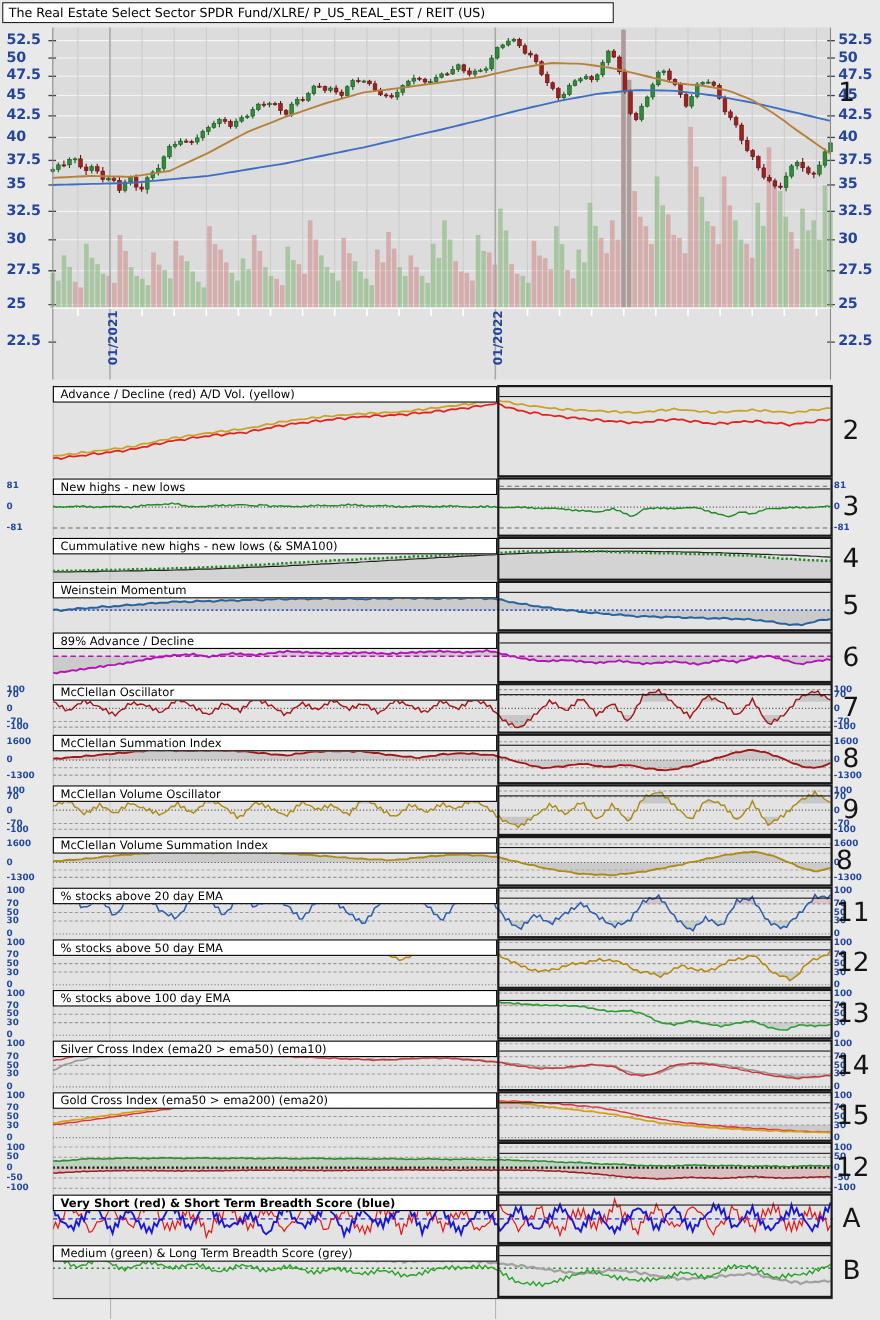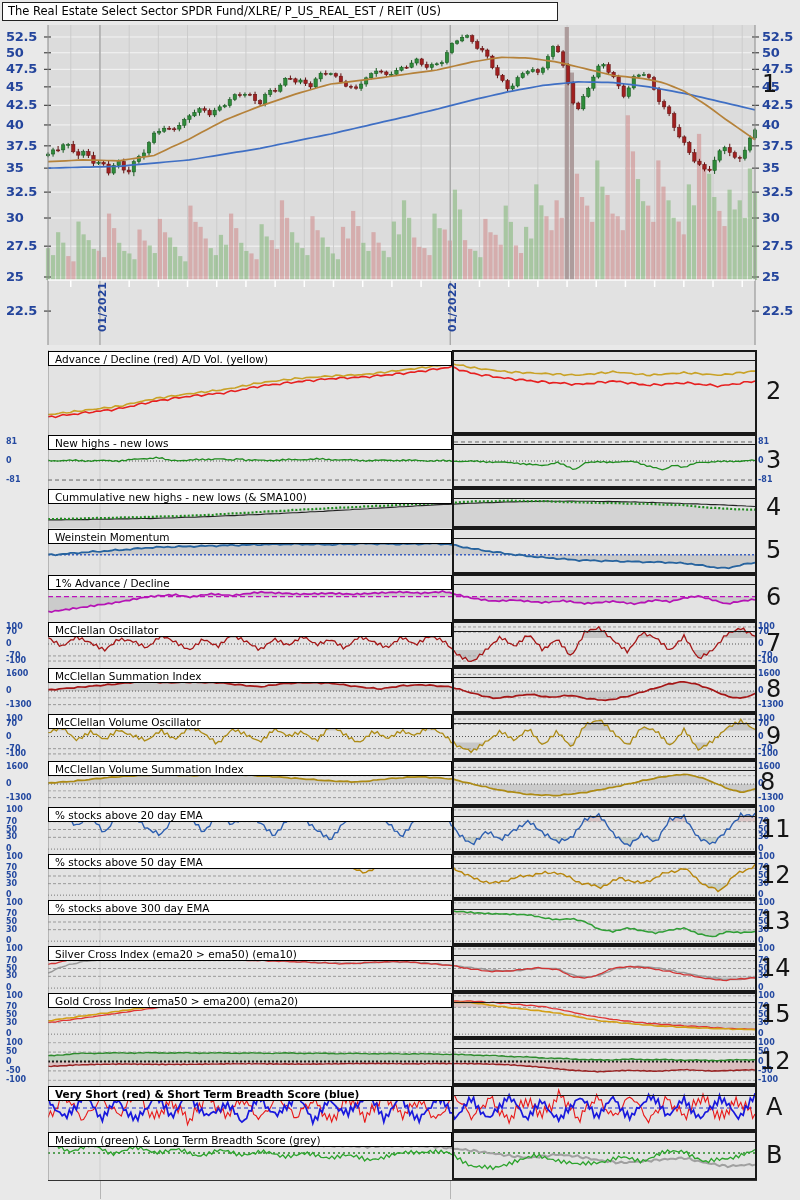--- a/index.html
+++ b/index.html
@@ -605,21 +605,21 @@
       </div>
       <div class="panel" style="top: 574px; width: 709px; height: 47px;">
         <svg width="709" height="47">
           <rect x="0" y="0" width="709" height="47" fill="#e3e3e3"></rect>
           <line x1="52" y1="0" x2="52" y2="47" stroke="#cdcdcd"></line>
           <path d="M0.0 37.4L3.6 38.2L7.1 36.6L10.7 36.9L14.2 36.2L17.8 35.2L21.3 35.8L24.9 34.0L28.4 34.7L32.0 33.5L35.5 33.0L39.1 33.2L42.6 31.5L46.2 32.3L49.7 30.7L53.3 30.7L56.8 30.4L60.4 29.1L63.9 29.8L67.5 28.0L71.1 28.4L74.6 27.3L78.2 26.4L81.7 26.6L85.3 24.7L88.8 25.3L92.4 23.8L95.9 23.5L99.5 23.5L103.0 22.0L106.6 22.8L110.1 21.3L113.7 21.9L117.2 21.5L120.8 20.7L124.3 21.5L127.9 20.1L131.5 21.9L135.0 21.8L138.6 22.4L142.1 23.5L145.7 21.8L149.2 22.5L152.8 20.9L156.3 21.0L159.9 20.6L163.4 19.4L167.0 20.9L170.5 19.9L174.1 21.2L177.6 21.0L181.2 21.0L184.7 22.0L188.3 20.3L191.8 21.1L195.4 19.8L199.0 19.7L202.5 19.6L206.1 18.2L209.6 19.1L213.2 17.6L216.7 18.6L220.3 18.6L223.8 18.3L227.4 19.5L230.9 18.4L234.5 19.7L238.0 19.2L241.6 19.4L245.1 20.3L248.7 19.3L252.2 20.7L255.8 19.7L259.4 20.1L262.9 20.2L266.5 19.2L270.0 20.3L273.6 18.9L277.1 19.8L280.7 19.2L284.2 18.9L287.8 20.0L291.3 19.0L294.9 20.4L298.4 19.7L302.0 20.2L305.5 20.7L309.1 19.5L312.6 20.6L316.2 19.2L319.7 19.8L323.3 19.4L326.9 18.7L330.4 19.6L334.0 18.2L337.5 19.2L341.1 18.3L344.6 18.2L348.2 18.7L351.7 17.4L355.3 18.7L358.8 17.9L362.4 18.6L365.9 19.0L369.5 18.4L373.0 19.9L376.6 18.5L380.1 19.2L383.7 18.5L387.3 17.9L390.8 18.5L394.4 16.9L397.9 18.5L401.5 18.4L405.0 19.6L408.6 20.8L412.1 20.7L415.7 22.8L419.2 22.5L422.8 24.1L426.3 24.6L429.9 24.6L433.4 26.2L437.0 25.4L440.5 27.0L444.1 26.9L447.6 26.9L451.2 27.4L454.8 26.1L458.3 27.2L461.9 25.9L465.4 26.2L469.0 26.5L472.5 26.1L476.1 27.6L479.6 26.6L483.2 28.0L486.7 27.9L490.3 27.9L493.8 29.1L497.4 27.7L500.9 28.7L504.5 27.5L508.0 27.5L511.6 27.5L515.2 26.2L518.7 27.8L522.3 27.0L525.8 28.3L529.4 28.6L532.9 28.5L536.5 30.0L540.0 28.6L543.6 29.5L547.1 28.6L550.7 28.3L554.2 28.7L557.8 27.3L561.3 28.3L564.9 27.0L568.4 27.8L572.0 28.4L575.5 28.0L579.1 29.7L582.7 28.8L586.2 30.3L589.8 29.3L593.3 28.4L596.9 28.6L600.4 26.7L604.0 27.3L607.5 25.8L611.1 26.3L614.6 27.2L618.2 26.7L621.7 28.4L625.3 26.4L628.8 26.2L632.4 25.1L635.9 23.6L639.5 24.2L643.1 22.4L646.6 23.1L650.2 22.0L653.7 22.8L657.3 24.5L660.8 24.3L664.4 26.5L667.9 26.4L671.5 28.0L675.0 29.1L678.6 29.3L682.1 29.9L685.7 27.9L689.2 28.2L692.8 27.1L696.3 26.4L699.9 26.9L703.4 25.2L707.0 26.0L707 22.6L0 22.6Z" fill="rgba(0,0,0,0.10)" stroke="none"></path>
           <line x1="0" y1="22.56" x2="709" y2="22.56" stroke="#bb11bb" stroke-width="1.2" stroke-dasharray="5,3"></line>
           <path d="M0.0 37.4L3.6 38.2L7.1 36.6L10.7 36.9L14.2 36.2L17.8 35.2L21.3 35.8L24.9 34.0L28.4 34.7L32.0 33.5L35.5 33.0L39.1 33.2L42.6 31.5L46.2 32.3L49.7 30.7L53.3 30.7L56.8 30.4L60.4 29.1L63.9 29.8L67.5 28.0L71.1 28.4L74.6 27.3L78.2 26.4L81.7 26.6L85.3 24.7L88.8 25.3L92.4 23.8L95.9 23.5L99.5 23.5L103.0 22.0L106.6 22.8L110.1 21.3L113.7 21.9L117.2 21.5L120.8 20.7L124.3 21.5L127.9 20.1L131.5 21.9L135.0 21.8L138.6 22.4L142.1 23.5L145.7 21.8L149.2 22.5L152.8 20.9L156.3 21.0L159.9 20.6L163.4 19.4L167.0 20.9L170.5 19.9L174.1 21.2L177.6 21.0L181.2 21.0L184.7 22.0L188.3 20.3L191.8 21.1L195.4 19.8L199.0 19.7L202.5 19.6L206.1 18.2L209.6 19.1L213.2 17.6L216.7 18.6L220.3 18.6L223.8 18.3L227.4 19.5L230.9 18.4L234.5 19.7L238.0 19.2L241.6 19.4L245.1 20.3L248.7 19.3L252.2 20.7L255.8 19.7L259.4 20.1L262.9 20.2L266.5 19.2L270.0 20.3L273.6 18.9L277.1 19.8L280.7 19.2L284.2 18.9L287.8 20.0L291.3 19.0L294.9 20.4L298.4 19.7L302.0 20.2L305.5 20.7L309.1 19.5L312.6 20.6L316.2 19.2L319.7 19.8L323.3 19.4L326.9 18.7L330.4 19.6L334.0 18.2L337.5 19.2L341.1 18.3L344.6 18.2L348.2 18.7L351.7 17.4L355.3 18.7L358.8 17.9L362.4 18.6L365.9 19.0L369.5 18.4L373.0 19.9L376.6 18.5L380.1 19.2L383.7 18.5L387.3 17.9L390.8 18.5L394.4 16.9L397.9 18.5L401.5 18.4L405.0 19.6L408.6 20.8L412.1 20.7L415.7 22.8L419.2 22.5L422.8 24.1L426.3 24.6L429.9 24.6L433.4 26.2L437.0 25.4L440.5 27.0L444.1 26.9L447.6 26.9L451.2 27.4L454.8 26.1L458.3 27.2L461.9 25.9L465.4 26.2L469.0 26.5L472.5 26.1L476.1 27.6L479.6 26.6L483.2 28.0L486.7 27.9L490.3 27.9L493.8 29.1L497.4 27.7L500.9 28.7L504.5 27.5L508.0 27.5L511.6 27.5L515.2 26.2L518.7 27.8L522.3 27.0L525.8 28.3L529.4 28.6L532.9 28.5L536.5 30.0L540.0 28.6L543.6 29.5L547.1 28.6L550.7 28.3L554.2 28.7L557.8 27.3L561.3 28.3L564.9 27.0L568.4 27.8L572.0 28.4L575.5 28.0L579.1 29.7L582.7 28.8L586.2 30.3L589.8 29.3L593.3 28.4L596.9 28.6L600.4 26.7L604.0 27.3L607.5 25.8L611.1 26.3L614.6 27.2L618.2 26.7L621.7 28.4L625.3 26.4L628.8 26.2L632.4 25.1L635.9 23.6L639.5 24.2L643.1 22.4L646.6 23.1L650.2 22.0L653.7 22.8L657.3 24.5L660.8 24.3L664.4 26.5L667.9 26.4L671.5 28.0L675.0 29.1L678.6 29.3L682.1 29.9L685.7 27.9L689.2 28.2L692.8 27.1L696.3 26.4L699.9 26.9L703.4 25.2L707.0 26.0" fill="none" stroke="#b513b5" stroke-width="1.7"></path>
           <line x1="0" y1="0" x2="0" y2="47" stroke="#8a8a8a"></line>
         </svg>
-        <div class="plabel">1% Advance / Decline</div>
+        <div class="plabel">89% Advance / Decline</div>
         <div class="rbox" style="height: 47px;">
           <div class="inner"></div>
         </div>
       </div>
       <div class="panel" style="top: 621px; width: 709px; height: 46px;">
         <svg width="709" height="46">
           <rect x="0" y="0" width="709" height="46" fill="#e3e3e3"></rect>
           <line x1="52" y1="0" x2="52" y2="46" stroke="#cdcdcd"></line>
           <path d="M0.0 16.8L2.8 17.0L5.7 17.0L8.5 17.0L11.4 17.0L14.2 17.0L17.0 17.0L19.9 17.0L22.7 17.0L25.6 17.0L28.4 14.3L31.2 17.0L34.1 16.9L36.9 17.0L39.8 17.0L42.6 17.0L45.4 17.0L48.3 17.0L51.1 17.0L53.9 17.0L56.8 17.0L59.6 17.0L62.5 17.0L65.3 17.0L68.1 17.0L71.0 17.0L73.8 17.0L76.7 17.0L79.5 17.0L82.3 17.0L85.2 17.0L88.0 17.0L90.9 17.0L93.7 17.0L96.5 17.0L99.4 17.0L102.2 17.0L105.1 17.0L107.9 17.0L110.7 17.0L113.6 13.1L116.4 17.0L119.3 16.7L122.1 17.0L124.9 17.0L127.8 17.0L130.6 17.0L133.4 17.0L136.3 17.0L139.1 17.0L142.0 17.0L144.8 17.0L147.6 17.0L150.5 17.0L153.3 17.0L156.2 17.0L159.0 17.0L161.8 17.0L164.7 17.0L167.5 17.0L170.4 17.0L173.2 17.0L176.0 17.0L178.9 17.0L181.7 15.7L184.6 14.9L187.4 14.3L190.2 17.0L193.1 16.6L195.9 17.0L198.8 17.0L201.6 17.0L204.4 17.0L207.3 17.0L210.1 17.0L213.0 17.0L215.8 17.0L218.6 17.0L221.5 17.0L224.3 17.0L227.1 17.0L230.0 17.0L232.8 17.0L235.7 17.0L238.5 17.0L241.3 17.0L244.2 17.0L247.0 17.0L249.9 17.0L252.7 14.9L255.5 17.0L258.4 16.6L261.2 17.0L264.1 17.0L266.9 17.0L269.7 17.0L272.6 17.0L275.4 17.0L278.3 17.0L281.1 17.0L283.9 17.0L286.8 17.0L289.6 17.0L292.5 17.0L295.3 17.0L298.1 17.0L301.0 17.0L303.8 17.0L306.7 17.0L309.5 17.0L312.3 14.3L315.2 17.0L318.0 16.9L320.8 17.0L323.7 17.0L326.5 17.0L329.4 17.0L332.2 17.0L335.0 17.0L337.9 17.0L340.7 17.0L343.6 17.0L346.4 17.0L349.2 17.0L352.1 15.5L354.9 17.0L357.8 17.0L360.6 17.0L363.4 17.0L366.3 17.0L369.1 17.0L372.0 17.0L374.8 17.0L377.6 16.1L380.5 16.5L383.3 15.3L386.2 15.9L389.0 17.0L391.8 17.0L394.7 17.0L397.5 17.0L400.3 17.0L403.2 17.0L406.0 17.0L408.9 17.0L411.7 17.0L414.5 17.0L417.4 17.0L420.2 17.0L423.1 17.0L425.9 17.0L428.7 17.0L431.6 17.0L434.4 17.0L437.3 17.0L440.1 17.0L442.9 17.0L445.8 17.0L448.6 17.0L451.5 15.4L454.3 17.0L457.1 17.0L460.0 17.0L462.8 17.0L465.7 17.0L468.5 17.0L471.3 17.0L474.2 17.0L477.0 15.0L479.9 15.3L482.7 15.0L485.5 17.0L488.4 17.0L491.2 17.0L494.0 17.0L496.9 17.0L499.7 17.0L502.6 17.0L505.4 17.0L508.2 17.0L511.1 17.0L513.9 17.0L516.8 17.0L519.6 17.0L522.4 17.0L525.3 17.0L528.1 17.0L531.0 17.0L533.8 17.0L536.6 10.1L539.5 11.2L542.3 8.5L545.2 8.5L548.0 8.4L550.8 5.7L553.7 10.4L556.5 9.8L559.4 15.3L562.2 15.7L565.0 17.0L567.9 17.0L570.7 17.0L573.6 17.0L576.4 17.0L579.2 17.0L582.1 17.0L584.9 17.0L587.7 17.0L590.6 15.0L593.4 13.8L596.3 10.9L599.1 15.0L601.9 13.7L604.8 16.0L607.6 17.0L610.5 17.0L613.3 17.0L616.1 17.0L619.0 17.0L621.8 17.0L624.7 17.0L627.5 17.0L630.3 17.0L633.2 17.0L636.0 13.7L638.9 17.0L641.7 17.0L644.5 17.0L647.4 17.0L650.2 17.0L653.1 17.0L655.9 17.0L658.7 17.0L661.6 17.0L664.4 17.0L667.2 17.0L670.1 17.0L672.9 17.0L675.8 14.9L678.6 14.8L681.4 10.8L684.3 11.4L687.1 9.7L690.0 7.6L692.8 8.6L695.6 7.1L698.5 11.9L701.3 10.7L704.2 14.2L707.0 15.2L707 17.0L0 17.0Z" fill="rgba(0,0,0,0.12)" stroke="none"></path>
           <path d="M0.0 29.0L2.8 29.0L5.7 29.0L8.5 29.0L11.4 29.0L14.2 29.0L17.0 29.0L19.9 29.0L22.7 29.0L25.6 29.0L28.4 29.0L31.2 29.0L34.1 29.0L36.9 29.0L39.8 29.0L42.6 29.0L45.4 29.0L48.3 29.0L51.1 29.0L53.9 29.0L56.8 29.9L59.6 29.0L62.5 29.0L65.3 29.0L68.1 29.0L71.0 29.0L73.8 29.0L76.7 29.0L79.5 29.0L82.3 29.0L85.2 29.0L88.0 29.0L90.9 29.0L93.7 29.0L96.5 29.0L99.4 29.0L102.2 29.0L105.1 29.0L107.9 29.0L110.7 29.0L113.6 29.0L116.4 29.0L119.3 29.0L122.1 29.0L124.9 29.0L127.8 29.0L130.6 29.0L133.4 29.0L136.3 29.0L139.1 29.0L142.0 29.0L144.8 29.0L147.6 29.0L150.5 29.0L153.3 29.0L156.2 29.0L159.0 29.0L161.8 29.0L164.7 29.0L167.5 29.0L170.4 29.0L173.2 29.0L176.0 29.0L178.9 29.0L181.7 29.0L184.6 29.0L187.4 29.0L190.2 29.0L193.1 29.0L195.9 29.0L198.8 29.0L201.6 29.0L204.4 29.0L207.3 29.0L210.1 29.3L213.0 29.0L215.8 29.0L218.6 29.0L221.5 29.0L224.3 29.0L227.1 29.0L230.0 29.0L232.8 29.0L235.7 29.0L238.5 29.0L241.3 29.0L244.2 29.0L247.0 29.0L249.9 29.0L252.7 29.0L255.5 29.0L258.4 29.0L261.2 29.0L264.1 29.0L266.9 29.0L269.7 29.0L272.6 29.0L275.4 29.0L278.3 29.0L281.1 29.0L283.9 29.0L286.8 29.0L289.6 29.0L292.5 29.0L295.3 29.0L298.1 29.0L301.0 29.0L303.8 29.0L306.7 29.0L309.5 29.0L312.3 29.0L315.2 29.0L318.0 29.0L320.8 29.0L323.7 29.0L326.5 29.0L329.4 29.0L332.2 29.0L335.0 29.0L337.9 29.0L340.7 29.0L343.6 29.0L346.4 29.0L349.2 29.0L352.1 29.0L354.9 29.0L357.8 29.0L360.6 29.0L363.4 29.0L366.3 29.0L369.1 29.0L372.0 29.0L374.8 29.0L377.6 29.0L380.5 29.0L383.3 29.0L386.2 29.0L389.0 29.0L391.8 29.0L394.7 29.0L397.5 29.0L400.3 29.0L403.2 29.0L406.0 29.7L408.9 34.1L411.7 33.5L414.5 38.1L417.4 36.4L420.2 40.2L423.1 40.3L425.9 39.2L428.7 38.2L431.6 33.2L434.4 33.8L437.3 29.0L440.1 29.0L442.9 29.0L445.8 29.0L448.6 29.0L451.5 29.0L454.3 29.0L457.1 29.0L460.0 29.0L462.8 29.0L465.7 29.0L468.5 29.0L471.3 29.0L474.2 29.0L477.0 29.0L479.9 29.0L482.7 29.0L485.5 29.0L488.4 29.0L491.2 29.0L494.0 29.8L496.9 29.0L499.7 29.0L502.6 29.0L505.4 29.0L508.2 29.0L511.1 29.0L513.9 29.0L516.8 29.0L519.6 32.5L522.4 34.1L525.3 32.0L528.1 29.0L531.0 29.0L533.8 29.0L536.6 29.0L539.5 29.0L542.3 29.0L545.2 29.0L548.0 29.0L550.8 29.0L553.7 29.0L556.5 29.0L559.4 29.0L562.2 29.0L565.0 29.0L567.9 29.0L570.7 29.0L573.6 29.0L576.4 29.0L579.2 31.8L582.1 29.0L584.9 29.0L587.7 29.0L590.6 29.0L593.4 29.0L596.3 29.0L599.1 29.0L601.9 29.0L604.8 29.0L607.6 29.0L610.5 29.0L613.3 29.0L616.1 29.0L619.0 29.0L621.8 29.0L624.7 29.0L627.5 29.0L630.3 29.0L633.2 29.0L636.0 29.0L638.9 29.0L641.7 29.0L644.5 29.0L647.4 33.1L650.2 36.4L653.1 37.5L655.9 32.8L658.7 34.2L661.6 29.8L664.4 29.7L667.2 29.0L670.1 29.0L672.9 29.0L675.8 29.0L678.6 29.0L681.4 29.0L684.3 29.0L687.1 29.0L690.0 29.0L692.8 29.0L695.6 29.0L698.5 29.0L701.3 29.0L704.2 29.0L707.0 29.0L707 29.0L0 29.0Z" fill="rgba(0,0,0,0.12)" stroke="none"></path>
@@ -736,21 +736,21 @@
           <path d="M0.0 10.4L3.6 10.0L7.1 10.7L10.7 9.5L14.2 10.4L17.8 9.6L21.3 9.7L24.9 10.0L28.4 9.1L32.0 10.1L35.5 9.0L39.1 9.6L42.6 9.5L46.2 9.0L49.7 10.0L53.3 8.8L56.8 9.8L60.4 9.3L63.9 9.2L67.5 9.8L71.1 8.8L74.6 10.0L78.2 9.2L81.7 9.6L85.3 9.9L88.8 9.2L92.4 10.3L95.9 9.3L99.5 10.2L103.0 9.9L106.6 9.7L110.1 10.4L113.7 9.3L117.2 10.3L120.8 9.6L124.3 9.7L127.9 10.1L131.5 9.1L135.0 10.2L138.6 9.1L142.1 9.7L145.7 9.6L149.2 9.0L152.8 9.9L156.3 8.7L159.9 9.6L163.4 9.0L167.0 8.9L170.5 9.4L174.1 8.3L177.6 9.4L181.2 8.5L184.7 8.9L188.3 9.1L191.8 8.4L195.4 9.5L199.0 8.4L202.5 9.2L206.1 8.9L209.6 8.6L213.2 9.4L216.7 8.4L220.3 9.4L223.8 8.7L227.4 9.0L230.9 9.4L234.5 8.5L238.0 9.7L241.6 8.7L245.1 9.4L248.7 9.3L252.2 8.8L255.8 9.7L259.4 8.5L262.9 9.5L266.5 8.9L270.0 8.8L273.6 9.4L277.1 8.4L280.7 9.5L284.2 8.7L287.8 9.2L291.3 9.5L294.9 8.9L298.4 10.0L302.0 9.0L305.5 10.0L309.1 9.8L312.6 9.6L316.2 10.5L319.7 9.5L323.3 10.5L326.9 9.8L330.4 10.0L334.0 10.4L337.5 9.5L341.1 10.6L344.6 9.5L348.2 10.1L351.7 10.1L355.3 9.6L358.8 10.7L362.4 9.7L365.9 10.8L369.5 10.4L373.0 10.4L376.6 11.2L380.1 10.3L383.7 11.5L387.3 10.7L390.8 11.3L394.4 11.7L397.9 11.2L401.5 12.5L405.0 11.7L408.6 12.7L412.1 12.6L415.7 12.6L419.2 13.7L422.8 12.8L426.3 14.2L429.9 13.7L433.4 14.1L437.0 14.8L440.5 14.1L444.1 15.3L447.6 14.4L451.2 15.1L454.8 15.1L458.3 14.7L461.9 15.3L465.4 14.7L469.0 15.3L472.5 15.3L476.1 15.3L479.6 15.3L483.2 15.3L486.7 15.3L490.3 15.3L493.8 15.3L497.4 15.3L500.9 15.3L504.5 15.3L508.0 15.3L511.6 15.3L515.2 15.3L518.7 15.3L522.3 15.3L525.8 15.3L529.4 15.3L532.9 15.3L536.5 15.3L540.0 15.3L543.6 15.3L547.1 15.3L550.7 15.3L554.2 15.3L557.8 15.3L561.3 15.3L564.9 15.3L568.4 15.3L572.0 15.3L575.5 15.3L579.1 15.3L582.7 15.3L586.2 15.3L589.8 15.3L593.3 15.3L596.9 15.3L600.4 15.3L604.0 15.3L607.5 15.3L611.1 15.3L614.6 15.3L618.2 15.3L621.7 15.3L625.3 15.3L628.8 15.3L632.4 15.3L635.9 15.3L639.5 15.3L643.1 15.3L646.6 15.3L650.2 15.3L653.7 15.3L657.3 15.3L660.8 15.3L664.4 15.3L667.9 15.3L671.5 15.3L675.0 15.3L678.6 15.3L682.1 15.3L685.7 15.3L689.2 15.3L692.8 15.3L696.3 15.3L699.9 15.3L703.4 15.3L707.0 15.3L707 15.3L0 15.3Z" fill="rgba(190,120,120,0.28)" stroke="none"></path>
           <path d="M0.0 30.7L3.6 30.7L7.1 30.7L10.7 30.7L14.2 30.7L17.8 30.7L21.3 30.7L24.9 30.7L28.4 30.7L32.0 30.7L35.5 30.7L39.1 30.7L42.6 30.7L46.2 30.7L49.7 30.7L53.3 30.7L56.8 30.7L60.4 30.7L63.9 30.7L67.5 30.7L71.1 30.7L74.6 30.7L78.2 30.7L81.7 30.7L85.3 30.7L88.8 30.7L92.4 30.7L95.9 30.7L99.5 30.7L103.0 30.7L106.6 30.7L110.1 30.7L113.7 30.7L117.2 30.7L120.8 30.7L124.3 30.7L127.9 30.7L131.5 30.7L135.0 30.7L138.6 30.7L142.1 30.7L145.7 30.7L149.2 30.7L152.8 30.7L156.3 30.7L159.9 30.7L163.4 30.7L167.0 30.7L170.5 30.7L174.1 30.7L177.6 30.7L181.2 30.7L184.7 30.7L188.3 30.7L191.8 30.7L195.4 30.7L199.0 30.7L202.5 30.7L206.1 30.7L209.6 30.7L213.2 30.7L216.7 30.7L220.3 30.7L223.8 30.7L227.4 30.7L230.9 30.7L234.5 30.7L238.0 30.7L241.6 30.7L245.1 30.7L248.7 30.7L252.2 30.7L255.8 30.7L259.4 30.7L262.9 30.7L266.5 30.7L270.0 30.7L273.6 30.7L277.1 30.7L280.7 30.7L284.2 30.7L287.8 30.7L291.3 30.7L294.9 30.7L298.4 30.7L302.0 30.7L305.5 30.7L309.1 30.7L312.6 30.7L316.2 30.7L319.7 30.7L323.3 30.7L326.9 30.7L330.4 30.7L334.0 30.7L337.5 30.7L341.1 30.7L344.6 30.7L348.2 30.7L351.7 30.7L355.3 30.7L358.8 30.7L362.4 30.7L365.9 30.7L369.5 30.7L373.0 30.7L376.6 30.7L380.1 30.7L383.7 30.7L387.3 30.7L390.8 30.7L394.4 30.7L397.9 30.7L401.5 30.7L405.0 30.7L408.6 30.7L412.1 30.7L415.7 30.7L419.2 30.7L422.8 30.7L426.3 30.7L429.9 30.7L433.4 30.7L437.0 30.7L440.5 30.7L444.1 30.7L447.6 30.7L451.2 30.7L454.8 30.7L458.3 30.7L461.9 30.7L465.4 30.7L469.0 30.7L472.5 30.7L476.1 30.7L479.6 30.7L483.2 30.7L486.7 30.7L490.3 30.7L493.8 30.7L497.4 30.7L500.9 30.7L504.5 30.7L508.0 30.7L511.6 30.7L515.2 30.7L518.7 30.7L522.3 30.7L525.8 30.7L529.4 30.7L532.9 30.7L536.5 30.7L540.0 30.7L543.6 30.7L547.1 30.7L550.7 30.7L554.2 31.1L557.8 31.6L561.3 31.6L564.9 33.1L568.4 31.3L572.0 31.3L575.5 30.7L579.1 30.7L582.7 30.7L586.2 30.7L589.8 31.4L593.3 31.2L596.9 32.3L600.4 33.0L604.0 32.9L607.5 34.6L611.1 32.9L614.6 33.0L618.2 31.9L621.7 30.8L625.3 31.1L628.8 30.7L632.4 30.7L635.9 30.7L639.5 30.7L643.1 32.2L646.6 32.8L650.2 35.3L653.7 35.1L657.3 36.5L660.8 37.1L664.4 37.4L667.9 37.2L671.5 34.8L675.0 34.4L678.6 32.6L682.1 32.8L685.7 33.6L689.2 32.9L692.8 34.3L696.3 33.1L699.9 33.3L703.4 33.3L707.0 32.4L707 30.7L0 30.7Z" fill="rgba(120,150,120,0.25)" stroke="none"></path>
           <line x1="0" y1="3.8333333333333357" x2="709" y2="3.8333333333333357" stroke="#aaa" stroke-width="1" stroke-dasharray="3,2"></line>
           <line x1="0" y1="15.333333333333336" x2="709" y2="15.333333333333336" stroke="#999" stroke-width="1" stroke-dasharray="3,2"></line>
           <line x1="0" y1="23" x2="709" y2="23" stroke="#999" stroke-width="1" stroke-dasharray="3,2"></line>
           <line x1="0" y1="30.666666666666668" x2="709" y2="30.666666666666668" stroke="#999" stroke-width="1" stroke-dasharray="3,2"></line>
           <line x1="0" y1="42.166666666666664" x2="709" y2="42.166666666666664" stroke="#777" stroke-width="1" stroke-dasharray="1,2"></line>
           <path d="M0.0 10.4L3.6 10.0L7.1 10.7L10.7 9.5L14.2 10.4L17.8 9.6L21.3 9.7L24.9 10.0L28.4 9.1L32.0 10.1L35.5 9.0L39.1 9.6L42.6 9.5L46.2 9.0L49.7 10.0L53.3 8.8L56.8 9.8L60.4 9.3L63.9 9.2L67.5 9.8L71.1 8.8L74.6 10.0L78.2 9.2L81.7 9.6L85.3 9.9L88.8 9.2L92.4 10.3L95.9 9.3L99.5 10.2L103.0 9.9L106.6 9.7L110.1 10.4L113.7 9.3L117.2 10.3L120.8 9.6L124.3 9.7L127.9 10.1L131.5 9.1L135.0 10.2L138.6 9.1L142.1 9.7L145.7 9.6L149.2 9.0L152.8 9.9L156.3 8.7L159.9 9.6L163.4 9.0L167.0 8.9L170.5 9.4L174.1 8.3L177.6 9.4L181.2 8.5L184.7 8.9L188.3 9.1L191.8 8.4L195.4 9.5L199.0 8.4L202.5 9.2L206.1 8.9L209.6 8.6L213.2 9.4L216.7 8.4L220.3 9.4L223.8 8.7L227.4 9.0L230.9 9.4L234.5 8.5L238.0 9.7L241.6 8.7L245.1 9.4L248.7 9.3L252.2 8.8L255.8 9.7L259.4 8.5L262.9 9.5L266.5 8.9L270.0 8.8L273.6 9.4L277.1 8.4L280.7 9.5L284.2 8.7L287.8 9.2L291.3 9.5L294.9 8.9L298.4 10.0L302.0 9.0L305.5 10.0L309.1 9.8L312.6 9.6L316.2 10.5L319.7 9.5L323.3 10.5L326.9 9.8L330.4 10.0L334.0 10.4L337.5 9.5L341.1 10.6L344.6 9.5L348.2 10.1L351.7 10.1L355.3 9.6L358.8 10.7L362.4 9.7L365.9 10.8L369.5 10.4L373.0 10.4L376.6 11.2L380.1 10.3L383.7 11.5L387.3 10.7L390.8 11.3L394.4 11.7L397.9 11.2L401.5 12.5L405.0 11.7L408.6 12.7L412.1 12.6L415.7 12.6L419.2 13.7L422.8 12.8L426.3 14.2L429.9 13.7L433.4 14.1L437.0 14.8L440.5 14.1L444.1 15.3L447.6 14.4L451.2 15.1L454.8 15.1L458.3 14.7L461.9 15.7L465.4 14.7L469.0 15.8L472.5 15.4L476.1 15.4L479.6 16.2L483.2 15.7L486.7 17.6L490.3 17.4L493.8 18.6L497.4 19.4L500.9 19.1L504.5 20.7L508.0 20.1L511.6 20.8L515.2 20.2L518.7 19.7L522.3 20.2L525.8 19.6L529.4 21.5L532.9 21.5L536.5 22.5L540.0 24.6L543.6 25.7L547.1 28.7L550.7 29.7L554.2 31.1L557.8 31.6L561.3 31.6L564.9 33.1L568.4 31.3L572.0 31.3L575.5 29.9L579.1 28.9L582.7 29.9L586.2 29.6L589.8 31.4L593.3 31.2L596.9 32.3L600.4 33.0L604.0 32.9L607.5 34.6L611.1 32.9L614.6 33.0L618.2 31.9L621.7 30.8L625.3 31.1L628.8 29.6L632.4 30.1L635.9 28.9L639.5 30.4L643.1 32.2L646.6 32.8L650.2 35.3L653.7 35.1L657.3 36.5L660.8 37.1L664.4 37.4L667.9 37.2L671.5 34.8L675.0 34.4L678.6 32.6L682.1 32.8L685.7 33.6L689.2 32.9L692.8 34.3L696.3 33.1L699.9 33.3L703.4 33.3L707.0 32.4" fill="none" stroke="#2f9e35" stroke-width="1.5"></path>
           <line x1="0" y1="0" x2="0" y2="46" stroke="#8a8a8a"></line>
         </svg>
-        <div class="plabel">% stocks above 300 day EMA</div>
+        <div class="plabel">% stocks above 100 day EMA</div>
         <div class="rbox" style="height: 46px;">
           <div class="inner"></div>
         </div>
       </div>
       <div class="panel" style="top: 945px; width: 709px; height: 47px;">
         <svg width="709" height="47">
           <rect x="0" y="0" width="709" height="47" fill="#e3e3e3"></rect>
           <line x1="52" y1="0" x2="52" y2="47" stroke="#cdcdcd"></line>
           <path d="M0.0 15.7L3.6 15.7L7.1 15.7L10.7 15.7L14.2 15.7L17.8 15.7L21.3 14.4L24.9 14.5L28.4 15.0L32.0 14.2L35.5 14.2L39.1 14.0L42.6 13.1L46.2 13.8L49.7 14.2L53.3 13.7L56.8 14.2L60.4 13.9L63.9 13.4L67.5 14.3L71.1 14.2L74.6 13.9L78.2 14.4L81.7 13.5L85.3 13.2L88.8 13.9L92.4 13.4L95.9 13.5L99.5 13.8L103.0 13.0L106.6 13.4L110.1 14.0L113.7 13.7L117.2 14.5L120.8 14.5L124.3 13.9L127.9 14.5L131.5 14.4L135.0 14.1L138.6 14.7L142.1 14.2L145.7 13.6L149.2 14.0L152.8 13.5L156.3 13.7L159.9 14.5L163.4 13.9L167.0 14.0L170.5 14.4L174.1 14.0L177.6 14.8L181.2 15.3L184.7 14.7L188.3 15.0L191.8 15.1L195.4 14.7L199.0 15.6L202.5 15.7L206.1 15.3L209.6 15.7L213.2 15.4L216.7 15.3L220.3 15.7L223.8 15.7L227.4 15.7L230.9 15.7L234.5 15.7L238.0 15.7L241.6 15.7L245.1 15.7L248.7 15.7L252.2 15.7L255.8 15.7L259.4 15.7L262.9 15.7L266.5 15.7L270.0 15.7L273.6 15.7L277.1 15.7L280.7 15.7L284.2 15.7L287.8 15.7L291.3 15.7L294.9 15.7L298.4 15.7L302.0 15.7L305.5 15.7L309.1 15.7L312.6 15.7L316.2 15.7L319.7 15.7L323.3 15.7L326.9 15.7L330.4 15.7L334.0 15.7L337.5 15.7L341.1 15.7L344.6 15.7L348.2 15.7L351.7 15.7L355.3 15.7L358.8 15.7L362.4 15.7L365.9 15.7L369.5 15.7L373.0 15.7L376.6 15.7L380.1 15.7L383.7 15.7L387.3 15.7L390.8 15.7L394.4 15.7L397.9 15.7L401.5 15.7L405.0 15.7L408.6 15.7L412.1 15.7L415.7 15.7L419.2 15.7L422.8 15.7L426.3 15.7L429.9 15.7L433.4 15.7L437.0 15.7L440.5 15.7L444.1 15.7L447.6 15.7L451.2 15.7L454.8 15.7L458.3 15.7L461.9 15.7L465.4 15.7L469.0 15.7L472.5 15.7L476.1 15.7L479.6 15.7L483.2 15.7L486.7 15.7L490.3 15.7L493.8 15.7L497.4 15.7L500.9 15.7L504.5 15.7L508.0 15.7L511.6 15.7L515.2 15.7L518.7 15.7L522.3 15.7L525.8 15.7L529.4 15.7L532.9 15.7L536.5 15.7L540.0 15.7L543.6 15.7L547.1 15.7L550.7 15.7L554.2 15.7L557.8 15.7L561.3 15.7L564.9 15.7L568.4 15.7L572.0 15.7L575.5 15.7L579.1 15.7L582.7 15.7L586.2 15.7L589.8 15.7L593.3 15.7L596.9 15.7L600.4 15.7L604.0 15.7L607.5 15.7L611.1 15.7L614.6 15.7L618.2 15.7L621.7 15.7L625.3 15.7L628.8 15.7L632.4 15.7L635.9 15.7L639.5 15.7L643.1 15.7L646.6 15.7L650.2 15.7L653.7 15.7L657.3 15.7L660.8 15.7L664.4 15.7L667.9 15.7L671.5 15.7L675.0 15.7L678.6 15.7L682.1 15.7L685.7 15.7L689.2 15.7L692.8 15.7L696.3 15.7L699.9 15.7L703.4 15.7L707.0 15.7L707 15.7L0 15.7Z" fill="rgba(190,120,120,0.28)" stroke="none"></path>
           <path d="M0.0 31.3L3.6 31.3L7.1 31.3L10.7 31.3L14.2 31.3L17.8 31.3L21.3 31.3L24.9 31.3L28.4 31.3L32.0 31.3L35.5 31.3L39.1 31.3L42.6 31.3L46.2 31.3L49.7 31.3L53.3 31.3L56.8 31.3L60.4 31.3L63.9 31.3L67.5 31.3L71.1 31.3L74.6 31.3L78.2 31.3L81.7 31.3L85.3 31.3L88.8 31.3L92.4 31.3L95.9 31.3L99.5 31.3L103.0 31.3L106.6 31.3L110.1 31.3L113.7 31.3L117.2 31.3L120.8 31.3L124.3 31.3L127.9 31.3L131.5 31.3L135.0 31.3L138.6 31.3L142.1 31.3L145.7 31.3L149.2 31.3L152.8 31.3L156.3 31.3L159.9 31.3L163.4 31.3L167.0 31.3L170.5 31.3L174.1 31.3L177.6 31.3L181.2 31.3L184.7 31.3L188.3 31.3L191.8 31.3L195.4 31.3L199.0 31.3L202.5 31.3L206.1 31.3L209.6 31.3L213.2 31.3L216.7 31.3L220.3 31.3L223.8 31.3L227.4 31.3L230.9 31.3L234.5 31.3L238.0 31.3L241.6 31.3L245.1 31.3L248.7 31.3L252.2 31.3L255.8 31.3L259.4 31.3L262.9 31.3L266.5 31.3L270.0 31.3L273.6 31.3L277.1 31.3L280.7 31.3L284.2 31.3L287.8 31.3L291.3 31.3L294.9 31.3L298.4 31.3L302.0 31.3L305.5 31.3L309.1 31.3L312.6 31.3L316.2 31.3L319.7 31.3L323.3 31.3L326.9 31.3L330.4 31.3L334.0 31.3L337.5 31.3L341.1 31.3L344.6 31.3L348.2 31.3L351.7 31.3L355.3 31.3L358.8 31.3L362.4 31.3L365.9 31.3L369.5 31.3L373.0 31.3L376.6 31.3L380.1 31.3L383.7 31.3L387.3 31.3L390.8 31.3L394.4 31.3L397.9 31.3L401.5 31.3L405.0 31.3L408.6 31.3L412.1 31.3L415.7 31.3L419.2 31.3L422.8 31.3L426.3 31.3L429.9 31.3L433.4 31.3L437.0 31.3L440.5 31.3L444.1 31.3L447.6 31.3L451.2 31.3L454.8 31.3L458.3 31.3L461.9 31.3L465.4 31.3L469.0 31.3L472.5 31.3L476.1 31.3L479.6 31.3L483.2 31.3L486.7 31.3L490.3 31.3L493.8 31.3L497.4 31.3L500.9 31.3L504.5 31.3L508.0 31.3L511.6 31.3L515.2 31.3L518.7 31.3L522.3 31.3L525.8 32.3L529.4 31.9L532.9 32.5L536.5 33.2L540.0 32.1L543.6 31.9L547.1 31.3L550.7 31.3L554.2 31.3L557.8 31.3L561.3 31.3L564.9 31.3L568.4 31.3L572.0 31.3L575.5 31.3L579.1 31.3L582.7 31.3L586.2 31.3L589.8 31.3L593.3 31.3L596.9 31.3L600.4 31.3L604.0 31.3L607.5 31.3L611.1 31.3L614.6 31.3L618.2 31.3L621.7 31.3L625.3 31.3L628.8 31.3L632.4 31.3L635.9 31.3L639.5 31.3L643.1 31.3L646.6 31.7L650.2 32.0L653.7 32.7L657.3 33.7L660.8 33.4L664.4 34.1L667.9 34.9L671.5 34.7L675.0 35.4L678.6 35.6L682.1 34.4L685.7 34.4L689.2 34.1L692.8 33.5L696.3 34.0L699.9 33.5L703.4 32.6L707.0 33.0L707 31.3L0 31.3Z" fill="rgba(120,120,120,0.22)" stroke="none"></path>

